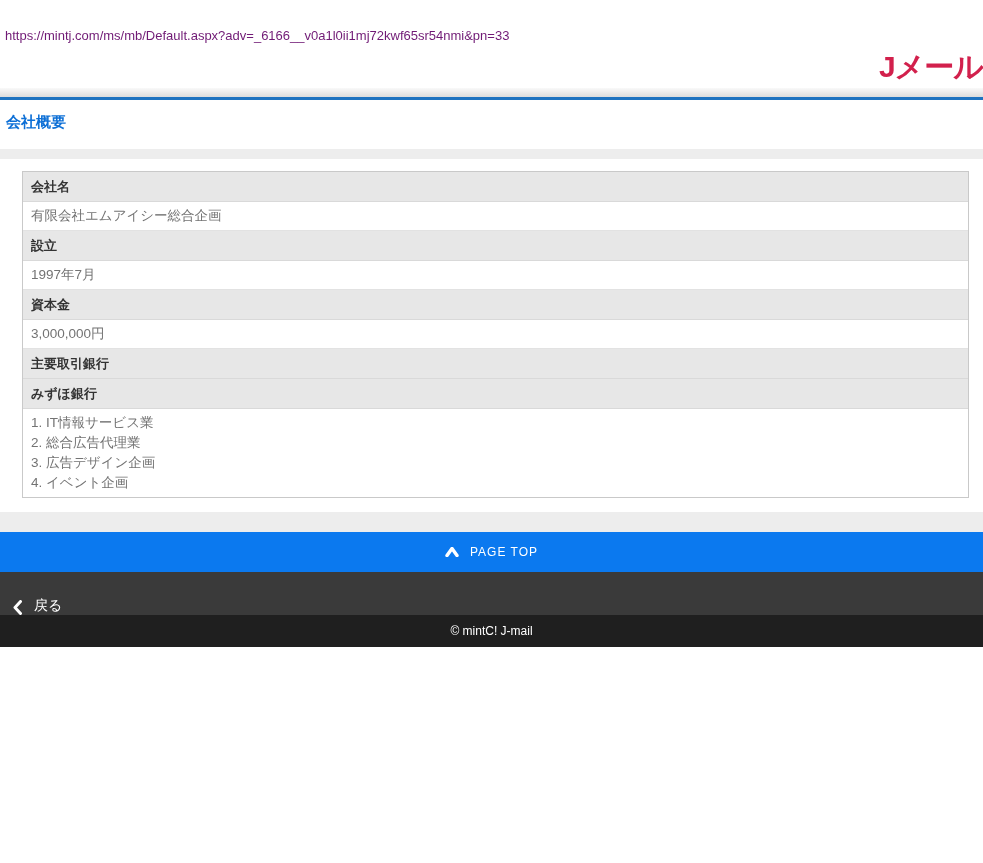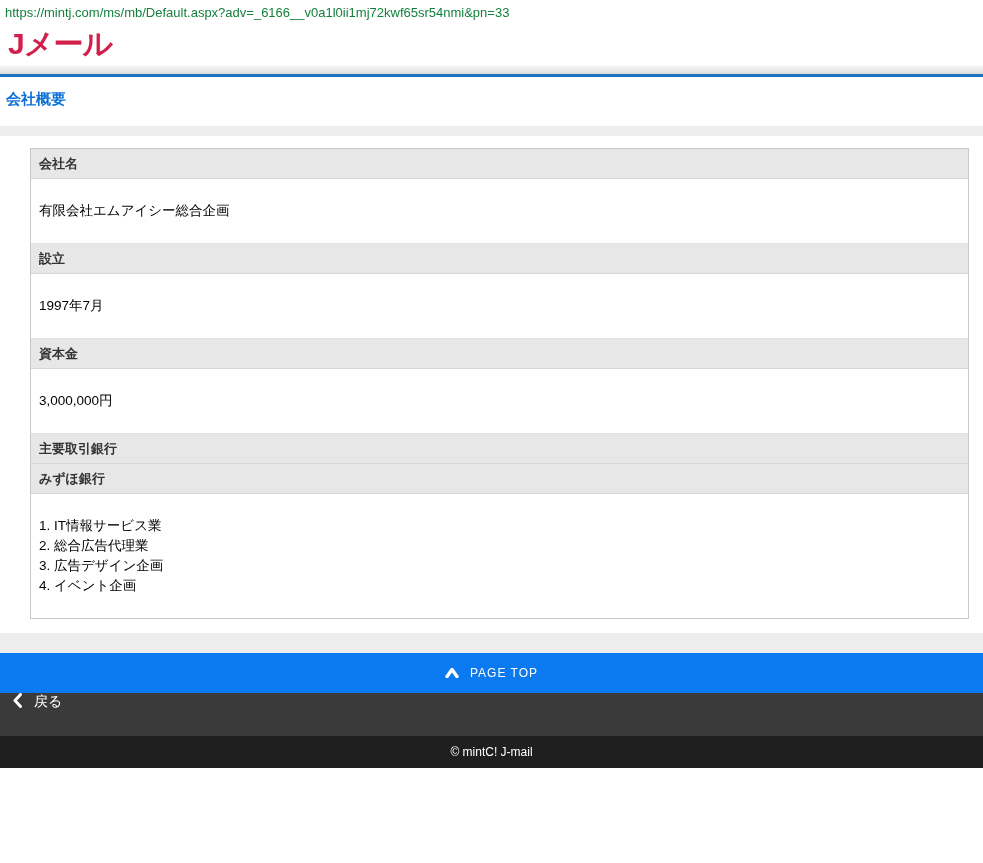--- a/index.html
+++ b/index.html
@@ -8,25 +8,26 @@
     background:#ffffff;
     font-family:"Liberation Sans","DejaVu Sans",sans-serif;
     color:#000;
     overflow:hidden;
   }
   
   .url-line {
     padding:5px 0 0 5px;
     height:17px;
     font-size:13px;
-    color:#15803d;
+    color:#701a75;
     white-space:nowrap;
+    margin-top:23px;
   }
   
-  .logo-row { padding:3px 0 0 8px; height:40px; }
+  .logo-row { padding:3px 0 0 8px; height:40px;text-align:right; }
   .logo-text {
     display:inline-block;
     font-size:30px;
     font-weight:800;
     letter-spacing:-1px;
     color:#d2204c;
     line-height:38px;
     cursor:pointer;
   }
   
@@ -35,60 +36,60 @@
   
   .title-row { padding:13px 0 17px 6px; }
   .page-title {
     font-size:15px;
     font-weight:bold;
     color:#0c6fd6;
   }
   .sub-band { height:10px; background:#ededed; }
   
   .table-wrap {
-    margin:12px 14px 14px 30px;
+    margin:12px 14px 14px 22px;
     border:1px solid #c9c9c9;
     background:#fff;
   }
   .row-label {
     background:#e7e7e7;
     color:#333;
     font-weight:bold;
     font-size:13px;
     line-height:17px;
     padding:6px 8px;
     border-bottom:1px solid #d9d9d9;
   }
   .row-value {
     background:#fff;
-    color:#000000;
+    color:#737373;
     font-size:13.5px;
     line-height:20px;
-    padding:22px 8px;
+    padding:4px 8px;
     border-bottom:1px solid #e2e2e2;
     white-space:pre-line;
   }
   .t-row:last-child .row-value { border-bottom:none; }
   
   .gray-band2 { height:20px; background:#ededed; }
   .pagetop-bar {
     height:40px;
     background:#0b79ef;
     display:flex; align-items:center; justify-content:center;
     gap:11px;
     color:#fff;
     font-size:12px;
     letter-spacing:1px;
     cursor:pointer;
     user-select:none;
   }
   .back-bar {
     height:43px;
     background:#3a3a3a;
-    display:flex; align-items:flex-start;
+    display:flex; align-items:flex-end;
     gap:12px;
     padding-left:13px;
     color:#fff;
     font-size:14px;
     cursor:pointer;
     user-select:none;
   }
   .footer-bar {
     height:32px;
     background:#1f1f1f;

